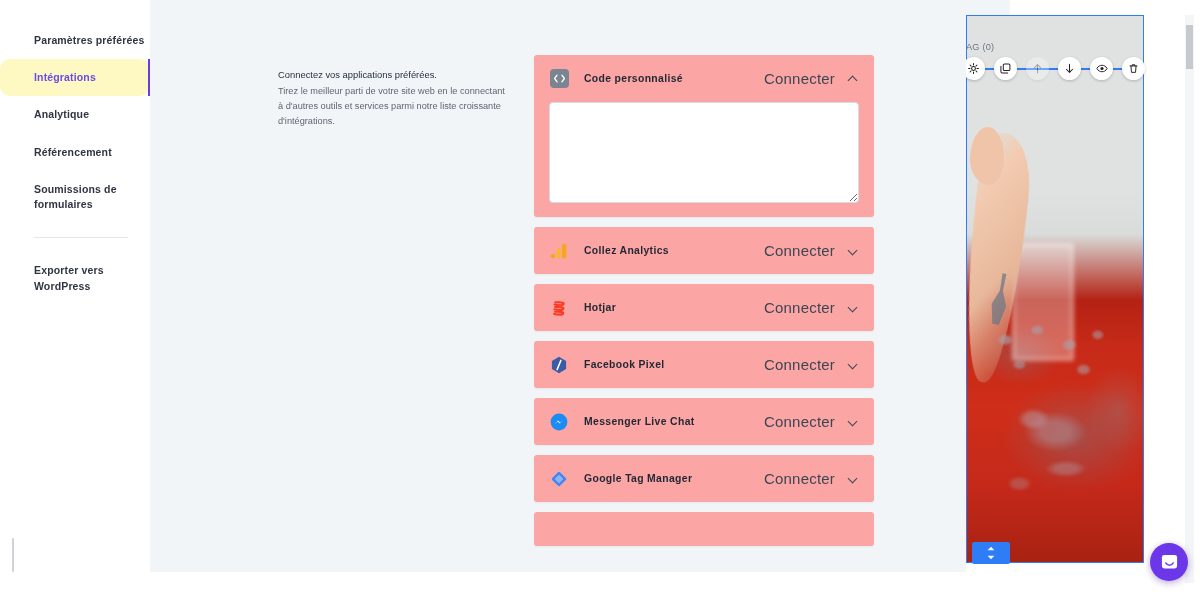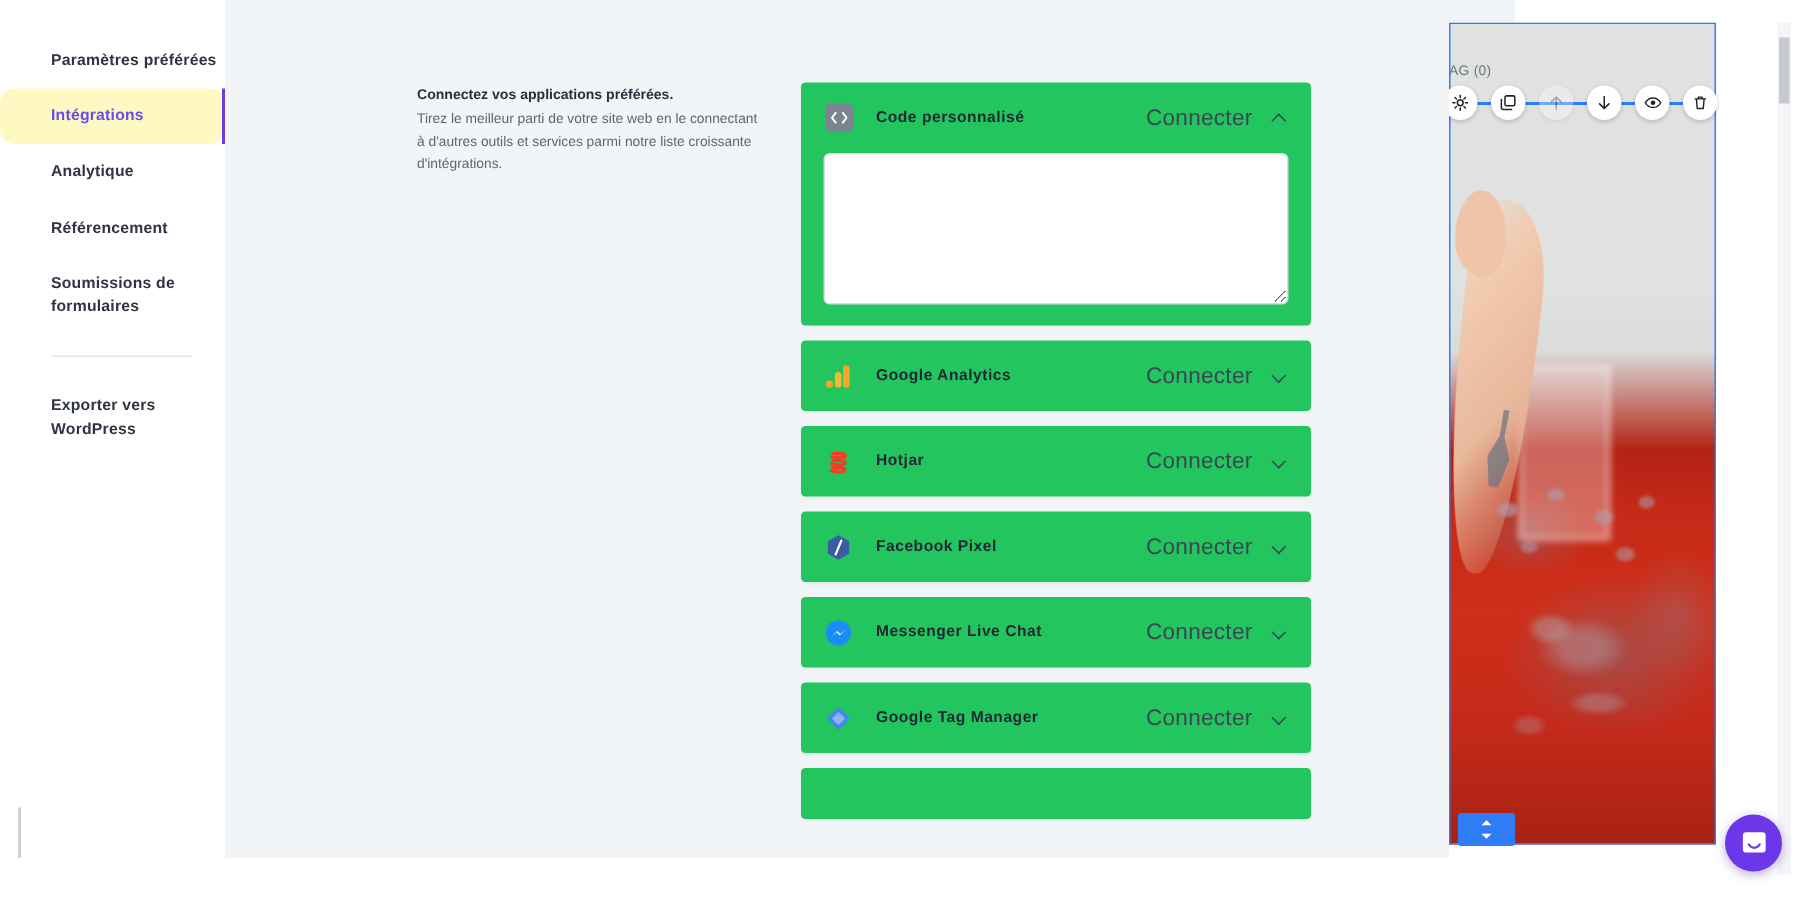--- a/index.html
+++ b/index.html
@@ -45,27 +45,27 @@
   
   .content {
     position: absolute; left: 150px; top: 0; width: 860px; height: 572px;
     background: #f2f5f8;
     overflow: hidden;
   }
   .intro {
     position: absolute; left: 128px; top: 55px; width: 228px;
     font-size: 9.2px; color: #5c6673; line-height: 1.62;
   }
-  .intro b { color: #26303d; font-weight: bold; display: block; margin-bottom: 2px; font-size: 9.4px;}
+  .intro b { color: #26303d; font-weight: normal; display: block; margin-bottom: 2px; font-size: 9.4px; margin-top: 12px;}
 
   .cards {
     position: absolute; left: 384px; top: 55px; width: 340px;
   }
   .card {
-    background: #22c55e;
+    background: #fca5a5;
     border-radius: 3px;
     margin-bottom: 10px;
     box-shadow: 0 1px 2px rgba(20,30,50,.06);
   }
   .card-head {
     display: flex; align-items: center;
     height: 47px; padding: 0 16px 0 15px;
     cursor: pointer;
   }
   .ico { width: 20px; height: 20px; flex: 0 0 20px; margin-right: 15px;
@@ -286,21 +286,21 @@
 
       <div class="card">
         <div class="card-head">
           <span class="ico">
             <svg width="18" height="18" viewBox="0 0 18 18">
               <rect x="12" y="1.5" width="4.4" height="15" rx="2.2" fill="#f5a623"></rect>
               <rect x="6.6" y="6" width="4.4" height="10.5" rx="2.2" fill="#f7b733"></rect>
               <circle cx="3" cy="14.1" r="2.4" fill="#f5a623"></circle>
             </svg>
           </span>
-          <span class="card-title">Google Analytics</span>
+          <span class="card-title">Collez Analytics</span>
           <span class="connect">Connecter</span>
           <span class="chev"></span>
         </div>
       </div>
 
       <div class="card">
         <div class="card-head">
           <span class="ico">
             <svg width="18" height="18" viewBox="0 0 18 18">
               <path d="M5.4 3.3 C8.6 3.3 11.4 3.0 13.1 4.0 C14.2 4.7 13.4 6.0 11.6 6.2 C9.3 6.4 6.4 6.0 4.6 5.5" stroke="#fa3a22" stroke-width="2.1" fill="none" stroke-linecap="round"></path>

